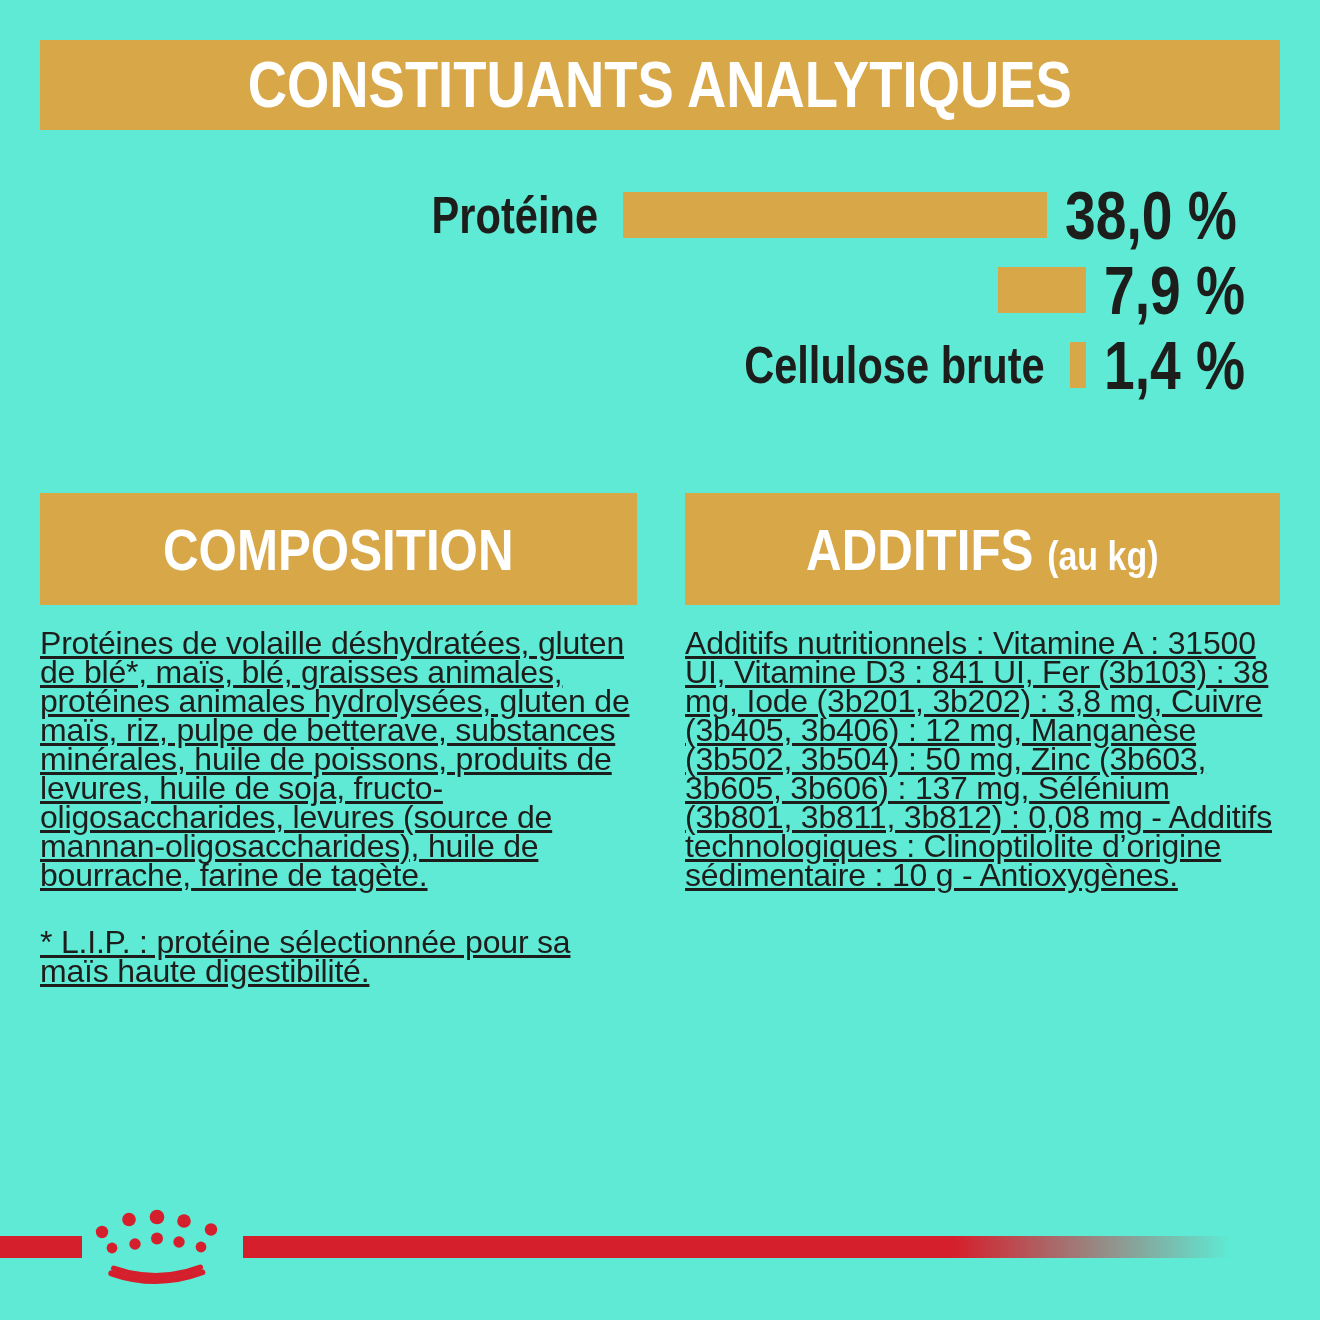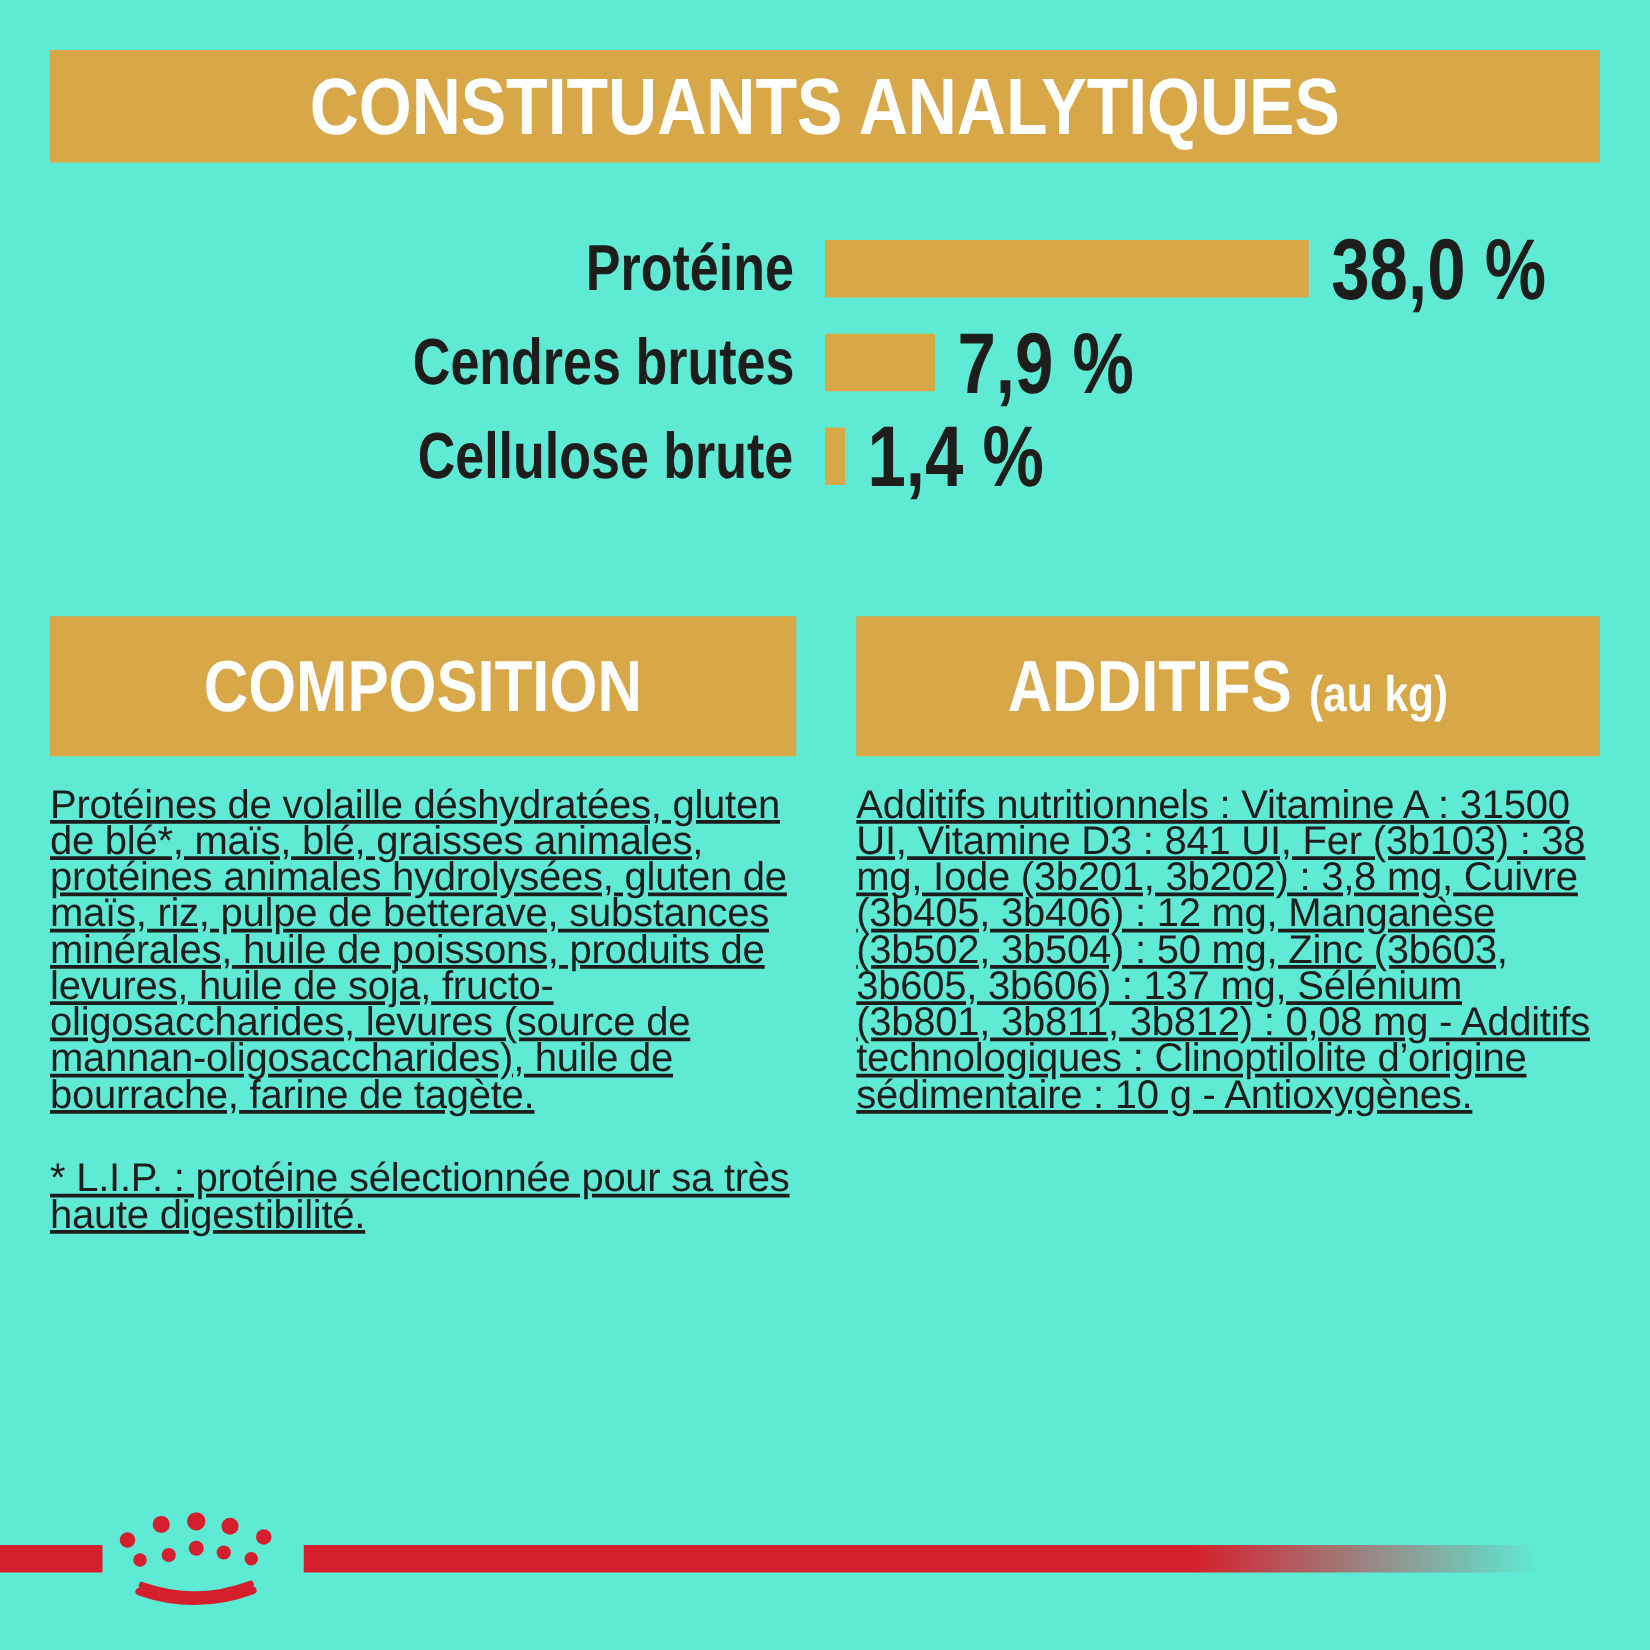--- a/index.html
+++ b/index.html
@@ -37,21 +37,21 @@
     margin: 0;
     font-size: 58px;
     font-weight: bold;
     transform: scaleX(0.85);
     transform-origin: center center;
     white-space: nowrap;
   }
   .banner-section h2 .suffix { font-size: 40px; font-weight: bold; }
 
   
-  .chart { margin-top: 62px; display: flex; flex-direction: column; row-gap: 29px; }
+  .chart { margin-top: 62px; display: flex; flex-direction: column; row-gap: 29px; align-items: flex-end; }
   .bar-row { display: flex; align-items: center; height: 46px; }
   .bar-label {
     flex: 0 0 595px;
     text-align: right;
     padding-right: 25px;
     font-size: 52px;
     font-weight: bold;
     white-space: nowrap;
   }
   .bar-label span { display: inline-block; transform: scaleX(0.8); transform-origin: right center; }
@@ -92,38 +92,37 @@
       <h1>CONSTITUANTS ANALYTIQUES</h1>
     </div>
 
     <div class="chart">
       <div class="bar-row">
         <div class="bar-label"><span>Protéine</span></div>
         <div class="bar" style="width: 424px; background: rgb(215, 167, 72);"></div>
         <div class="bar-value"><span>38,0 %</span></div>
       </div>
       <div class="bar-row">
-        <div class="bar-label"><span>Cendres brutes</span></div>
         <div class="bar" style="width: 88px; background: rgb(215, 167, 72);"></div>
         <div class="bar-value"><span>7,9 %</span></div>
       </div>
       <div class="bar-row">
         <div class="bar-label"><span>Cellulose brute</span></div>
         <div class="bar" style="width: 16px; background: rgb(215, 167, 72);"></div>
         <div class="bar-value"><span>1,4 %</span></div>
       </div>
     </div>
 
     <div class="columns">
       <div class="col-left">
         <div class="banner banner-section">
           <h2>COMPOSITION</h2>
         </div>
         <p class="body-text">Protéines de volaille déshydratées, gluten de blé*, maïs, blé, graisses animales, protéines animales hydrolysées, gluten de maïs, riz, pulpe de betterave, substances minérales, huile de poissons, produits de levures, huile de soja, fructo-oligosaccharides, levures (source de mannan-oligosaccharides), huile de bourrache, farine de tagète.</p>
-        <p class="body-text footnote">* L.I.P. : protéine sélectionnée pour sa très haute digestibilité.</p>
+        <p class="body-text footnote">* L.I.P. : protéine sélectionnée pour sa maïs haute digestibilité.</p>
       </div>
 
       <div class="col-right">
         <div class="banner banner-section">
           <h2><span>ADDITIFS</span>&nbsp;<span class="suffix">(au kg)</span></h2>
         </div>
         <p class="body-text">Additifs nutritionnels : Vitamine A : 31500 UI, Vitamine D3 : 841 UI, Fer (3b103) : 38 mg, Iode (3b201, 3b202) : 3,8 mg, Cuivre (3b405, 3b406) : 12 mg, Manganèse (3b502, 3b504) : 50 mg, Zinc (3b603, 3b605, 3b606) : 137 mg, Sélénium (3b801, 3b811, 3b812) : 0,08 mg - Additifs technologiques : Clinoptilolite d’origine sédimentaire : 10 g - Antioxygènes.</p>
       </div>
     </div>
 

